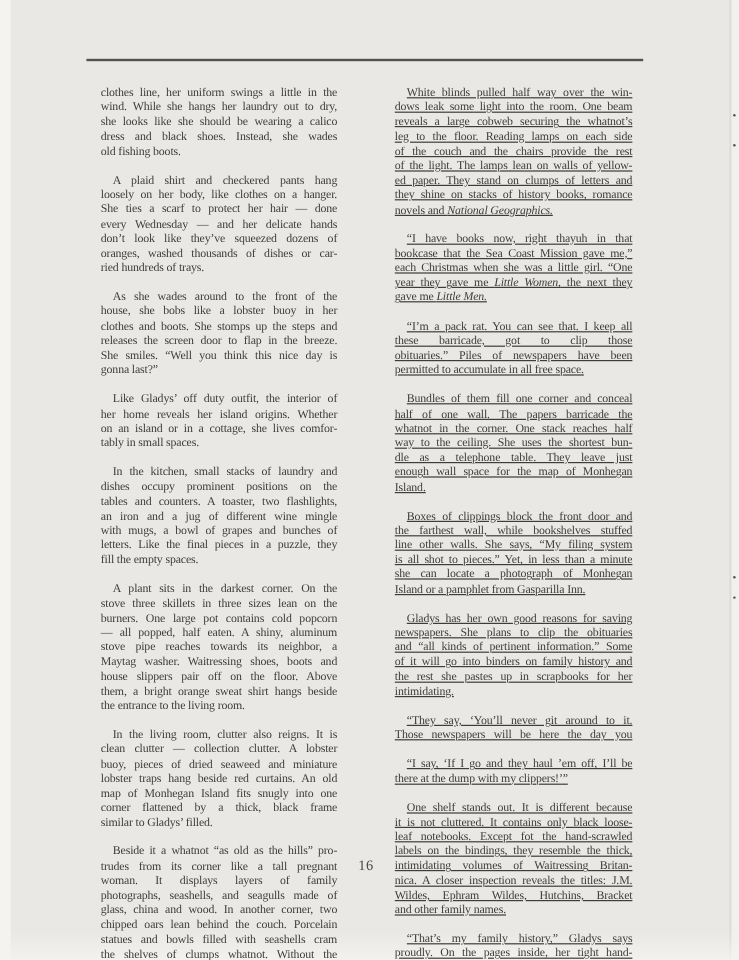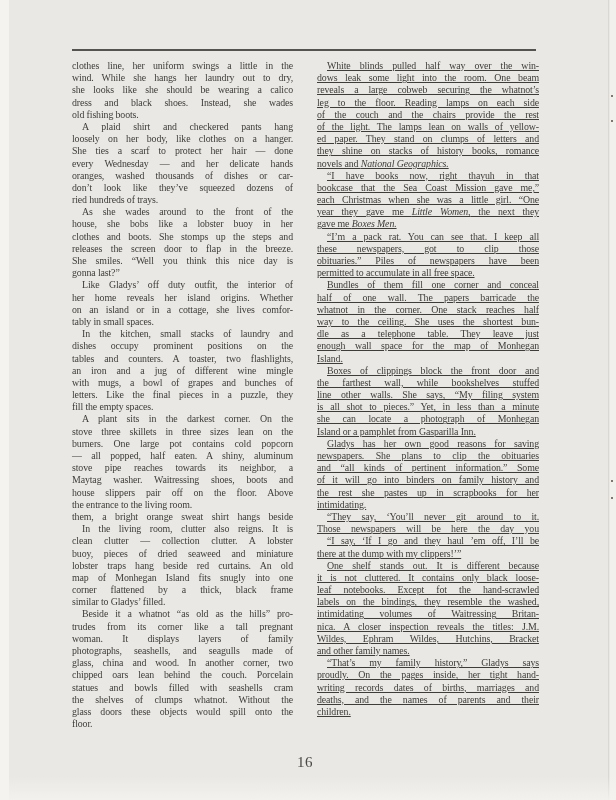--- a/index.html
+++ b/index.html
@@ -35,33 +35,33 @@
     position:absolute;left:72px;top:60px;width:467px;
     display:flex;gap:24px;
   }
   .col{
     width:221px;
     font-size:9.9px;
     line-height:12.2px;
     letter-spacing:-0.12px;
   }
   .col.right{width:222px;text-decoration:underline;}
-  .para{margin:0;}
+  .para{margin:12px;}
   .line{
     text-align:justify;
     text-align-last:justify;
     height:12.2px;
   }
   .line.lastline{text-align-last:left;}
   .line.firstline{text-indent:10px;}
   .line i{font-style:italic;}
 
   .pagenum{
-    position:absolute;left:72px;top:754px;width:466px;
-    text-align:center;font-size:15px;color:#4a4845;
+    position:absolute;left:72px;top:714px;width:466px;
+    text-align:center;font-size:12px;color:#4a4845;
     letter-spacing:0.5px;
   }
 </style>
 </head>
 <body>
 
 <div class="page">
   <div class="edge-left"></div>
   <div class="edge-right"></div>
   <div class="edge-right-line"></div>
@@ -80,22 +80,22 @@
           <div class="line">wind. While she hangs her laundry out to dry,</div>
           <div class="line">she looks like she should be wearing a calico</div>
           <div class="line">dress and black shoes. Instead, she wades</div>
           <div class="line lastline">old fishing boots.</div>
         </div>
         <div class="para">
           <div class="line firstline">A plaid shirt and checkered pants hang</div>
           <div class="line">loosely on her body, like clothes on a hanger.</div>
           <div class="line">She ties a scarf to protect her hair — done</div>
           <div class="line">every Wednesday — and her delicate hands</div>
+          <div class="line">don’t look like they’ve squeezed dozens of</div>
           <div class="line">oranges, washed thousands of dishes or car-</div>
-          <div class="line">don’t look like they’ve squeezed dozens of</div>
           <div class="line lastline">ried hundreds of trays.</div>
         </div>
         <div class="para">
           <div class="line firstline">As she wades around to the front of the</div>
           <div class="line">house, she bobs like a lobster buoy in her</div>
           <div class="line">clothes and boots. She stomps up the steps and</div>
           <div class="line">releases the screen door to flap in the breeze.</div>
           <div class="line">She smiles. “Well you think this nice day is</div>
           <div class="line lastline">gonna last?”</div>
         </div>
@@ -115,22 +115,22 @@
           <div class="line lastline">fill the empty spaces.</div>
         </div>
         <div class="para">
           <div class="line firstline">A plant sits in the darkest corner. On the</div>
           <div class="line">stove three skillets in three sizes lean on the</div>
           <div class="line">burners. One large pot contains cold popcorn</div>
           <div class="line">— all popped, half eaten. A shiny, aluminum</div>
           <div class="line">stove pipe reaches towards its neighbor, a</div>
           <div class="line">Maytag washer. Waitressing shoes, boots and</div>
           <div class="line">house slippers pair off on the floor. Above</div>
+          <div class="line">them, a bright orange sweat shirt hangs beside</div>
           <div class="line lastline">the entrance to the living room.</div>
-          <div class="line">them, a bright orange sweat shirt hangs beside</div>
         </div>
         <div class="para">
           <div class="line firstline">In the living room, clutter also reigns. It is</div>
           <div class="line">clean clutter — collection clutter. A lobster</div>
           <div class="line">buoy, pieces of dried seaweed and miniature</div>
           <div class="line">lobster traps hang beside red curtains. An old</div>
           <div class="line">map of Monhegan Island fits snugly into one</div>
           <div class="line">corner flattened by a thick, black frame</div>
           <div class="line lastline">similar to Gladys’ filled.</div>
         </div>
@@ -157,25 +157,25 @@
           <div class="line">of the light. The lamps lean on walls of yellow-</div>
           <div class="line">ed paper. They stand on clumps of letters and</div>
           <div class="line">they shine on stacks of history books, romance</div>
           <div class="line lastline">novels and <i>National Geographics.</i></div>
         </div>
         <div class="para">
           <div class="line firstline">“I have books now, right thayuh in that</div>
           <div class="line">bookcase that the Sea Coast Mission gave me,”</div>
           <div class="line">each Christmas when she was a little girl. “One</div>
           <div class="line">year they gave me <i>Little Women,</i> the next they</div>
-          <div class="line lastline">gave me <i>Boxes Men.</i></div>
+          <div class="line lastline">gave me <i>Little Men.</i></div>
         </div>
         <div class="para">
           <div class="line firstline">“I’m a pack rat. You can see that. I keep all</div>
-          <div class="line">these newspapers, got to clip those</div>
+          <div class="line">these barricade, got to clip those</div>
           <div class="line">obituaries.” Piles of newspapers have been</div>
           <div class="line lastline">permitted to accumulate in all free space.</div>
         </div>
         <div class="para">
           <div class="line firstline">Bundles of them fill one corner and conceal</div>
           <div class="line">half of one wall. The papers barricade the</div>
           <div class="line">whatnot in the corner. One stack reaches half</div>
           <div class="line">way to the ceiling. She uses the shortest bun-</div>
           <div class="line">dle as a telephone table. They leave just</div>
           <div class="line">enough wall space for the map of Monhegan</div>
@@ -202,21 +202,21 @@
           <div class="line">Those newspapers will be here the day you</div>
         </div>
         <div class="para">
           <div class="line firstline">“I say, ‘If I go and they haul ’em off, I’ll be</div>
           <div class="line lastline">there at the dump with my clippers!’”</div>
         </div>
         <div class="para">
           <div class="line firstline">One shelf stands out. It is different because</div>
           <div class="line">it is not cluttered. It contains only black loose-</div>
           <div class="line">leaf notebooks. Except fot the hand-scrawled</div>
-          <div class="line">labels on the bindings, they resemble the washed,</div>
+          <div class="line">labels on the bindings, they resemble the thick,</div>
           <div class="line">intimidating volumes of Waitressing Britan-</div>
           <div class="line">nica. A closer inspection reveals the titles: J.M.</div>
           <div class="line">Wildes, Ephram Wildes, Hutchins, Bracket</div>
           <div class="line lastline">and other family names.</div>
         </div>
         <div class="para">
           <div class="line firstline">“That’s my family history,” Gladys says</div>
           <div class="line">proudly. On the pages inside, her tight hand-</div>
           <div class="line">writing records dates of births, marriages and</div>
           <div class="line">deaths, and the names of parents and their</div>

